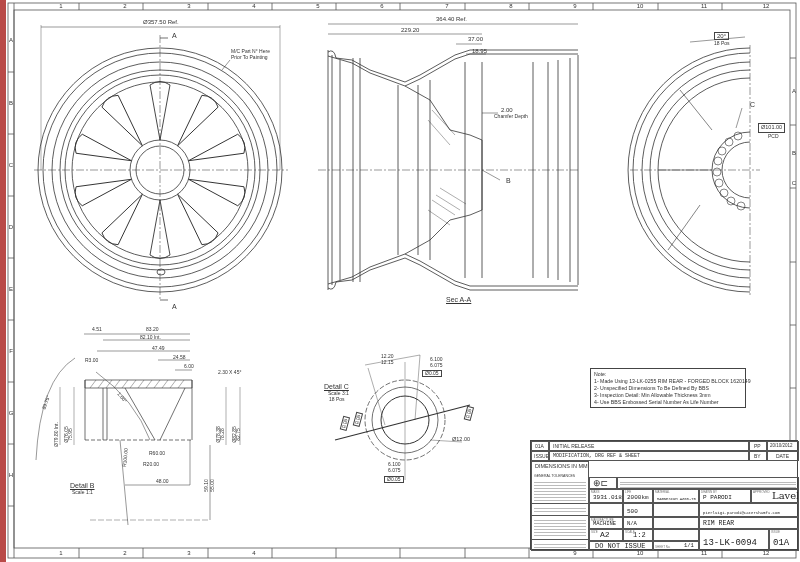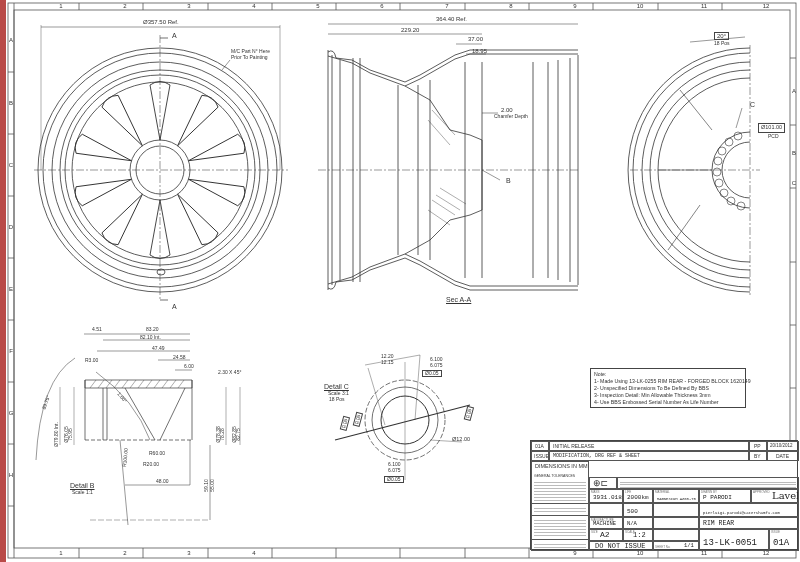--- a/index.html
+++ b/index.html
@@ -430,21 +430,21 @@
     <div class="cell" style="left:58px;top:88px;width:34px;height:12px;">
         <span class="cap">SIZE</span>
         <span class="val" style="font-size:8px;left:10px;">A2</span>
       </div>
     <div class="cell" style="left:92px;top:88px;width:30px;height:12px;">
         <span class="cap">SCALE</span>
         <span class="val" style="font-size:7px;left:9px;">1:2</span>
       </div>
     <div class="cell" style="left:122px;top:88px;width:46px;height:12px;"></div>
     <div class="cell" style="left:168px;top:88px;width:70px;height:22px;">
-        <span class="val" style="font-size:9px;bottom:2px;">13-LK-0051</span>
+        <span class="val" style="font-size:9px;bottom:2px;">13-LK-0094</span>
       </div>
     <div class="cell" style="left:238px;top:88px;width:30px;height:22px;">
         <span class="cap">ISSUE</span>
         <span class="val" style="font-size:9px;bottom:2px;">01A</span>
       </div>
 
     <div class="cell" style="left:58px;top:100px;width:64px;height:10px;">
         <span class="val" style="font-size:7px;bottom:0px;left:5px;">DO NOT ISSUE</span>
       </div>
     <div class="cell" style="left:122px;top:100px;width:46px;height:10px;">

